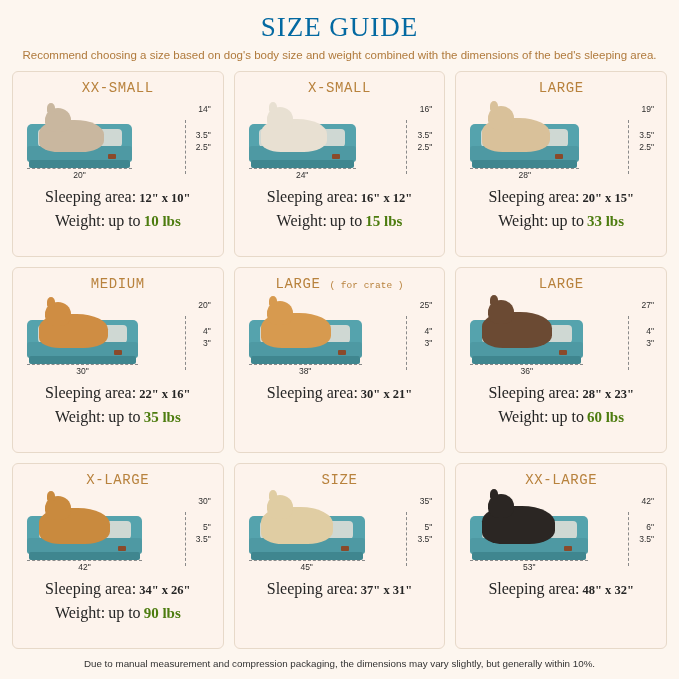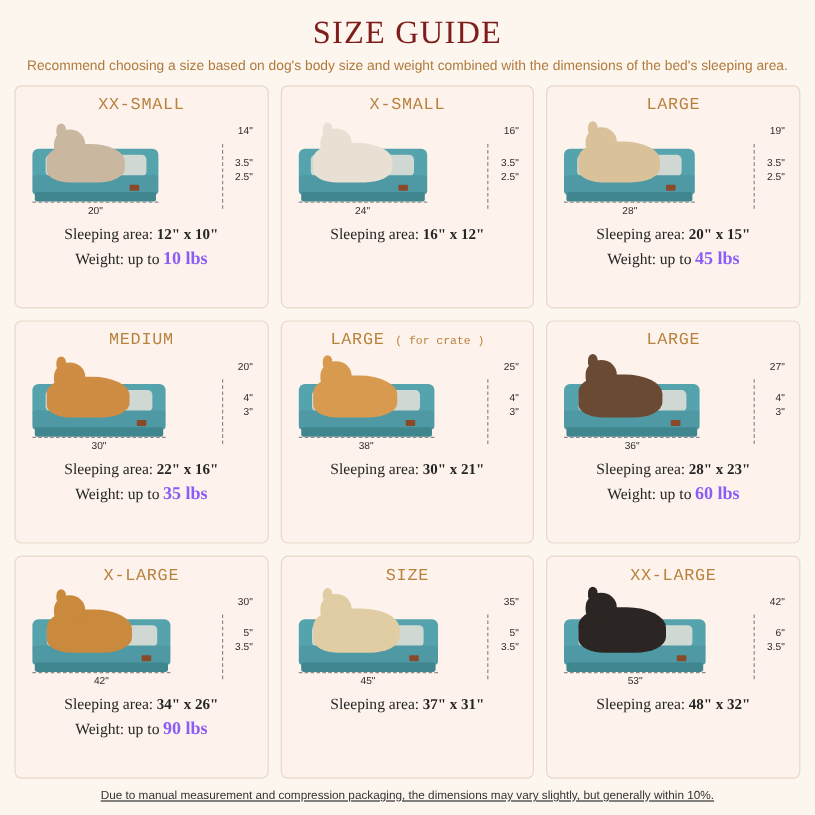--- a/index.html
+++ b/index.html
@@ -20,21 +20,21 @@
     box-sizing: border-box;
     padding: 10px 12px 8px 12px;
     display: flex;
     flex-direction: column;
   }
   .title {
     text-align: center;
     font-family: "Liberation Serif", serif;
     font-size: 27px;
     letter-spacing: 1px;
-    color: #7f1d1d;
+    color: #0369a1;
     margin: 2px 0 6px 0;
     font-weight: 400;
   }
   .subtitle {
     text-align: center;
     font-family: "Liberation Sans", sans-serif;
     font-size: 11.5px;
     color: #b07a3c;
     margin-bottom: 10px;
   }
@@ -194,39 +194,38 @@
   }
   .specs {
     font-family: "Liberation Serif", serif;
     font-size: 12px;
     line-height: 1.5;
     text-align: center;
     color: #252525;
     margin-top: 1px;
   }
   .specs .label {
-    font-size: 13px;
+    font-size: 16px;
   }
   .specs .val {
     font-weight: bold;
     font-size: 12.5px;
   }
   .specs .weight {
-    color: #8b5cf6;
+    color: #4d7c0f;
     font-weight: bold;
     font-size: 15px;
   }
   .footnote {
     text-align: center;
     font-family: "Liberation Sans", sans-serif;
     font-size: 9.8px;
     color: #333;
     margin-top: 9px;
     margin-bottom: 2px;
-    text-decoration: underline;
   }
 </style>
 </head>
 <body>
 
 <div class="page">
 
   <div class="title">SIZE GUIDE</div>
   <div class="subtitle">Recommend choosing a size based on dog's body size and weight combined with the dimensions of the bed's sleeping area.</div>
 
@@ -267,20 +266,21 @@
           <div class="vline"></div>
           <div class="dims">
             <span class="dim-v" style="top:0">16"</span>
             <span class="dim-v" style="top:26px">3.5"</span>
             <span class="dim-v" style="top:38px">2.5"</span>
           </div>
           <div class="dim-h" style="width: 107px;">24"</div>
         </div>
         <div class="specs">
           <div><span class="label">Sleeping area:</span> <span class="val">16" x 12"</span></div>
+          <div><span class="label">Weight:</span> <span class="label">up to</span> <span class="weight">15 lbs</span></div>
         </div>
       </div>
       <div class="card">
         <div class="card-title"><span>LARGE</span></div>
         <div class="illo">
           <div class="bed" style="width: 109px;">
             <div class="backrest"></div>
             <div class="cushion"></div>
             <div class="base"></div>
             <div class="tag"></div>
@@ -289,21 +289,21 @@
           <div class="vline"></div>
           <div class="dims">
             <span class="dim-v" style="top:0">19"</span>
             <span class="dim-v" style="top:26px">3.5"</span>
             <span class="dim-v" style="top:38px">2.5"</span>
           </div>
           <div class="dim-h" style="width: 109px;">28"</div>
         </div>
         <div class="specs">
           <div><span class="label">Sleeping area:</span> <span class="val">20" x 15"</span></div>
-          <div><span class="label">Weight:</span> <span class="label">up to</span> <span class="weight">45 lbs</span></div>
+          <div><span class="label">Weight:</span> <span class="label">up to</span> <span class="weight">33 lbs</span></div>
         </div>
       </div>
       <div class="card">
         <div class="card-title"><span>MEDIUM</span></div>
         <div class="illo">
           <div class="bed" style="width: 111px;">
             <div class="backrest"></div>
             <div class="cushion"></div>
             <div class="base"></div>
             <div class="tag"></div>

